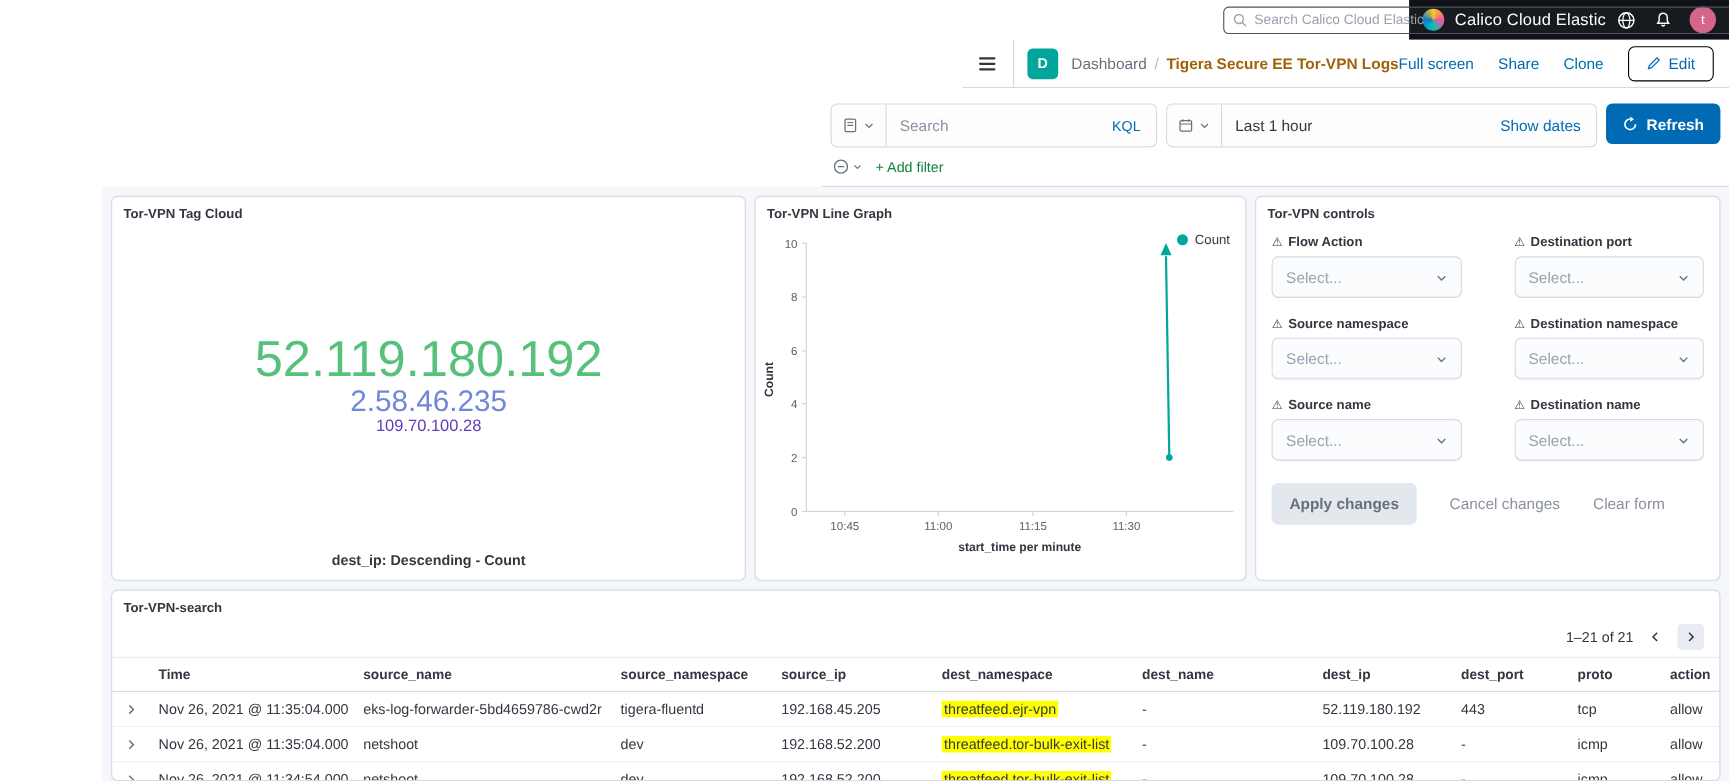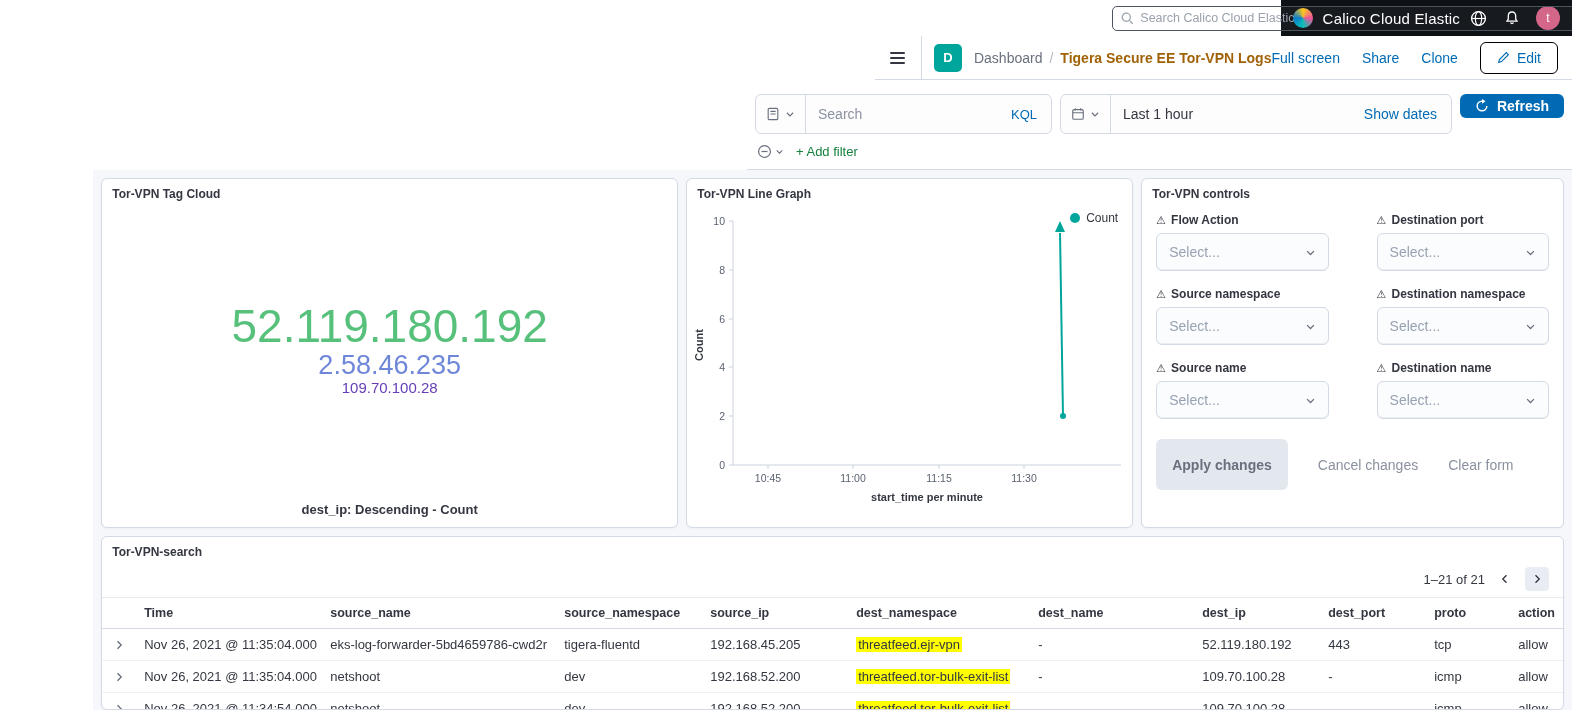--- a/index.html
+++ b/index.html
@@ -35,21 +35,21 @@
   .query-row { display:flex; gap:8px; height:40px; }
   .query-input { flex:1; display:flex; align-items:center; background:#fdfdfe; border:1px solid #d3dae6; border-radius:6px; overflow:hidden; }
   .qi-addon { height:100%; display:flex; align-items:center; gap:5px; padding:0 10px; border-right:1px solid #d3dae6; cursor:pointer; }
   .query-input input { flex:1; height:100%; border:none; outline:none; padding:0 12px; font-size:14px; color:#343741; background:transparent; }
   .query-input input::placeholder { color:#8b93a1; }
   .kql { padding-right:14px; color:#006bb4; font-size:13px; cursor:pointer; }
   .datepicker { width:392px; display:flex; align-items:center; background:#fdfdfe; border:1px solid #d3dae6; border-radius:6px; overflow:hidden; }
   .range-text { padding:0 12px; font-size:14px; color:#343741; }
   .dp-spacer { flex:1; }
   .show-dates { padding-right:14px; color:#006bb4; font-size:14px; cursor:pointer; }
-  .refresh-btn { min-width:104px; height:24px; background:#006bb4; border:none; border-radius:6px; color:#fff; font-size:14px; font-weight:600; display:flex; align-items:center; justify-content:center; gap:8px; cursor:pointer; }
+  .refresh-btn { min-width:104px; height:37px; background:#006bb4; border:none; border-radius:6px; color:#fff; font-size:14px; font-weight:600; display:flex; align-items:center; justify-content:center; gap:8px; cursor:pointer; }
   .filter-row { margin-top:10px; display:flex; align-items:center; gap:8px; padding-left:2px; }
   .filter-icon-group { display:flex; align-items:center; gap:3px; cursor:pointer; }
   .add-filter { color:#15803d; font-size:13px; cursor:pointer; margin-left:4px; }
 
   
   .dashboard { flex:1; background:#f5f7fa; padding:8px 8px 0; overflow:hidden; display:flex; flex-direction:column; min-height:0; }
   .grid-row { display:grid; grid-template-columns:577px 447px 1fr; gap:8px; height:350px; flex:0 0 auto; }
   .panel { background:#fff; border:1px solid #d3dae6; border-radius:6px; position:relative; overflow:hidden; box-shadow:0 1px 2px rgba(52,55,65,.04); }
   .panel-title { font-size:12px; font-weight:700; color:#343741; padding:8px 10px; }
 
@@ -66,21 +66,21 @@
   .legend-dot { width:10px; height:10px; border-radius:50%; background:#00a69b; }
   .legend-label { font-size:12px; color:#343741; }
 
   
   .controls-grid { display:grid; grid-template-columns:1fr 1fr; column-gap:48px; row-gap:16px; padding:4px 14px 0; }
   .field-label { display:flex; align-items:center; gap:5px; font-size:12px; font-weight:700; color:#343741; margin-bottom:6px; }
   .warn { font-size:11px; color:#343741; }
   .select { height:38px; background:#fbfcfd; border:1px solid #d3dae6; border-radius:6px; display:flex; align-items:center; justify-content:space-between; padding:0 12px; cursor:pointer; box-shadow:inset 0 -1px 0 rgba(69,79,99,.08); }
   .select .placeholder { color:#98a2b3; font-size:14px; }
   .controls-buttons { display:flex; align-items:center; gap:30px; padding:20px 14px 0; }
-  .apply-btn { height:51px; padding:0 16px; border:none; border-radius:6px; background:#e3e7ee; color:#69707d; font-size:14px; font-weight:600; cursor:not-allowed; }
+  .apply-btn { height:38px; padding:0 16px; border:none; border-radius:6px; background:#e3e7ee; color:#69707d; font-size:14px; font-weight:600; cursor:not-allowed; }
   .text-btn { background:none; border:none; color:#8a919e; font-size:14px; cursor:pointer; }
 
   
   .table-panel { margin-top:8px; flex:1; min-height:0; }
   .table-topline { display:flex; align-items:center; justify-content:flex-end; gap:8px; padding:0 14px 6px; font-size:13px; color:#343741; }
   .page-btn { width:24px; height:24px; border:none; background:transparent; display:flex; align-items:center; justify-content:center; cursor:pointer; border-radius:4px; }
   .page-btn.boxed { background:#e9edf3; }
   .tbl-row { display:grid; grid-template-columns:34px 186px 234px 146px 146px 182px 164px 126px 106px 84px 1fr; align-items:center; }
   .tbl-head { border-top:1px solid #e6ebf2; border-bottom:1px solid #d3dae6; }
   .tbl-head > div { font-size:12.5px; font-weight:700; color:#343741; padding:8px; }

